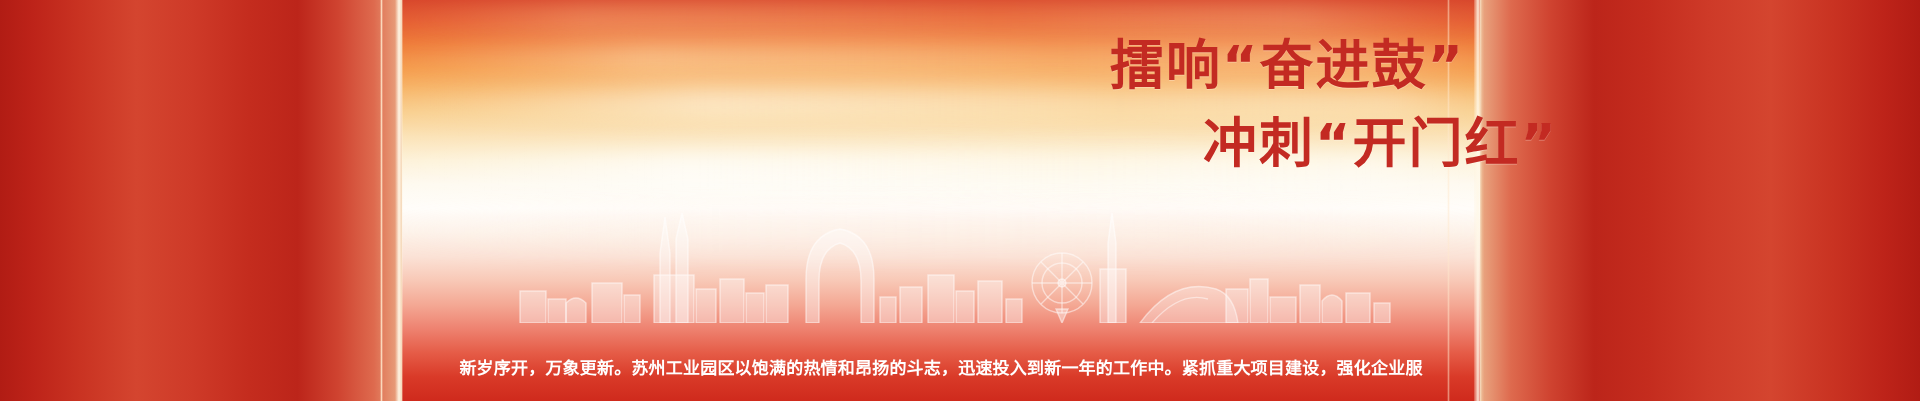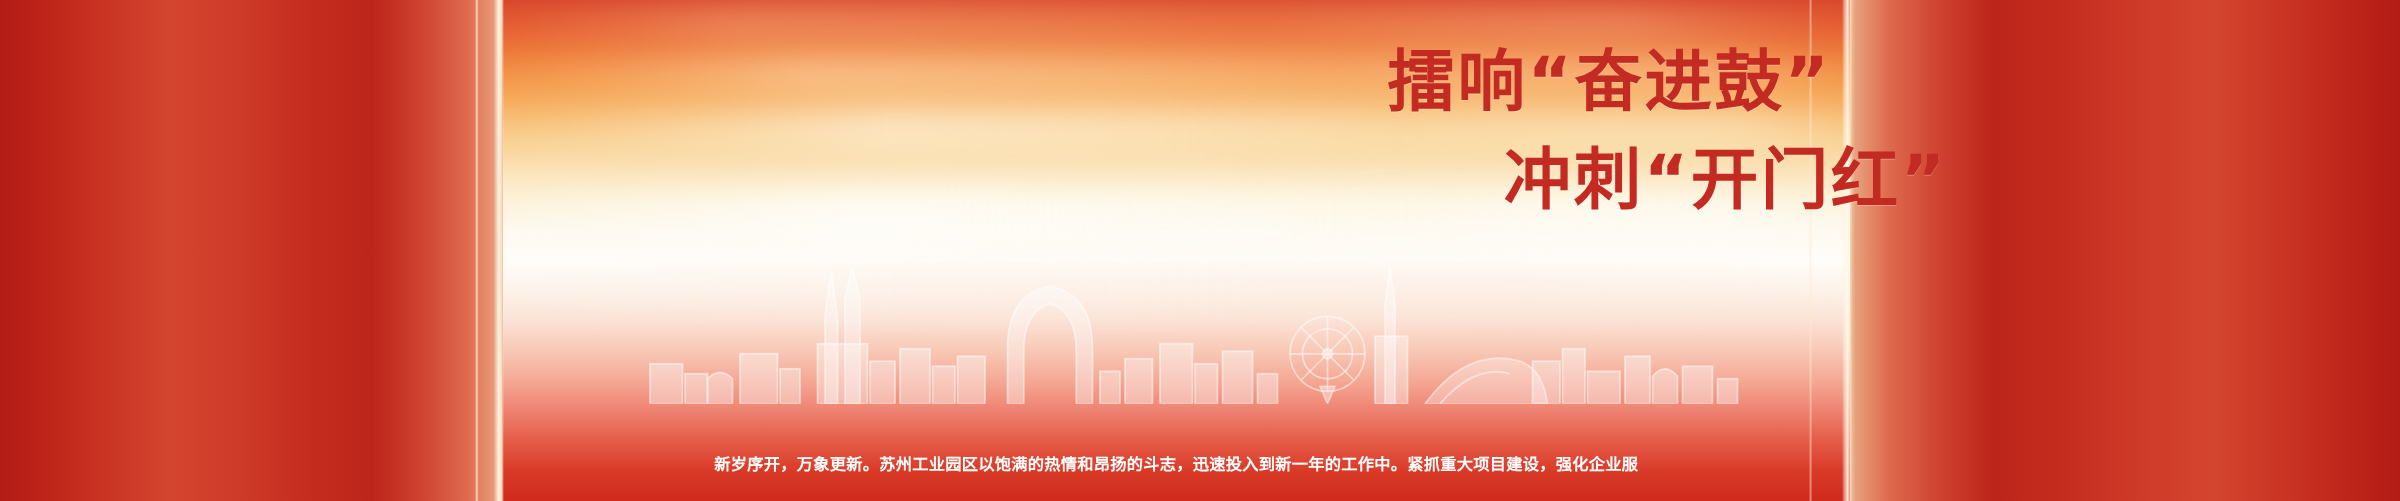--- a/index.html
+++ b/index.html
@@ -106,21 +106,21 @@
   .title-1{margin-right:15px;}
   .title-2{margin-right:-78px;margin-top:18px;}
 
   
   .copy{
     position:absolute;z-index:6;
     left:402px;right:440px;bottom:16px;
     text-align:center;
     color:#ffffff;
     font-family:"DejaVu Sans","Liberation Sans",sans-serif;
-    font-size:13px;
+    font-size:17px;
     font-weight:bold;
     line-height:1.95;
     letter-spacing:.2px;
   }
   .copy p{margin:0;white-space:nowrap;}
   .copy .line-2{margin-left:-14px;}
 </style>
 </head>
 <body>
 

